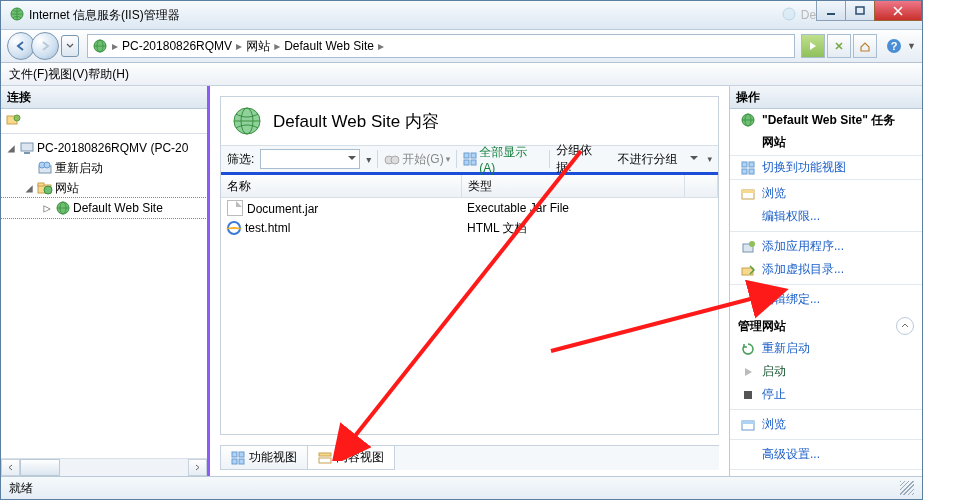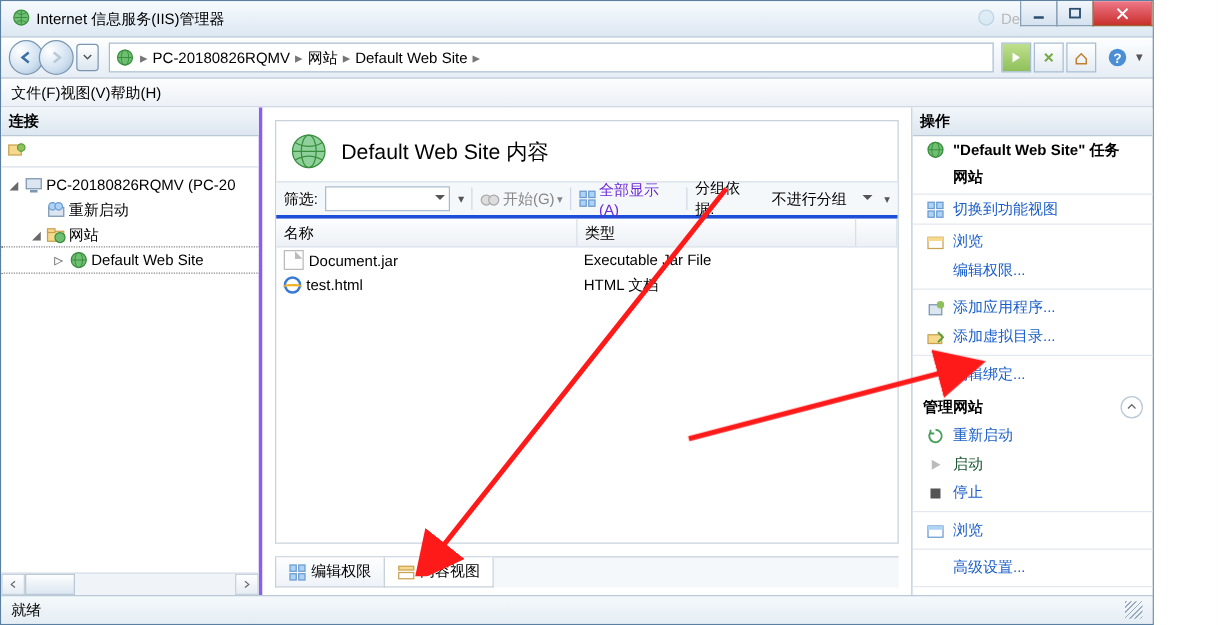--- a/index.html
+++ b/index.html
@@ -35,21 +35,21 @@
   .tree-row.sel{background:#fff;outline:1px dotted #888}
   .tw{width:12px;text-align:center;color:#6a6a6a;font-family:monospace}
   .center{flex:1;display:flex;flex-direction:column;background:#fff;min-width:0}
   .center-inner{flex:1;margin:10px;border:1px solid #c7d2dd;display:flex;flex-direction:column;min-height:0}
   .center-head{display:flex;align-items:center;gap:10px;padding:8px 10px}
   .center-head h1{font-size:17px;font-weight:normal;margin:0}
   .filterbar{height:26px;border-top:1px solid #d7e0e9;border-bottom:3px solid #1d4ed8;background:#f5f8fb;display:flex;align-items:center;padding:0 6px;gap:6px}
   .filterbar .combo{height:18px;border:1px solid #a9bdd0;background:#fff;display:inline-flex;align-items:center;padding:0 14px 0 4px;position:relative;min-width:80px}
   .filterbar .combo::after{content:"";position:absolute;right:3px;top:6px;border:4px solid transparent;border-top-color:#555}
   .filterbar .tb-btn{display:flex;align-items:center;gap:2px;color:#888}
-  .filterbar .tb-btn.enabled{color:#6d28d9}
+  .filterbar .tb-btn.enabled{color:#15803d}
   .filterbar .divider{width:1px;height:18px;background:#cfd9e3}
   .list-head{display:flex;height:22px;background:linear-gradient(#fdfdfd,#ecf1f6);border-bottom:1px solid #d7e0e9}
   .list-head .col{border-right:1px solid #d7e0e9;padding:3px 6px}
   .col-name{width:228px}
   .col-type{flex:1}
   .list-body{flex:1;overflow:auto}
   .list-row{display:flex;height:20px;align-items:center}
   .list-row .col{padding:0 6px}
   .view-tabs{height:24px;border-top:1px solid #c7d2dd;display:flex;background:#f5f8fb;margin:0 10px 6px}
   .view-tabs .vtab{display:flex;align-items:center;gap:4px;padding:0 10px;border:1px solid #c7d2dd;border-top:none;margin-right:-1px;background:linear-gradient(#fefefe,#eef3f8)}
@@ -308,21 +308,21 @@
         </div>
       </div>
       <div class="view-tabs">
         <div class="vtab">
           <svg width="14" height="14">
               <rect x="1" y="1" width="5" height="5" fill="#aed3f5" stroke="#6a9bd0"></rect>
               <rect x="8" y="1" width="5" height="5" fill="#aed3f5" stroke="#6a9bd0"></rect>
               <rect x="1" y="8" width="5" height="5" fill="#aed3f5" stroke="#6a9bd0"></rect>
               <rect x="8" y="8" width="5" height="5" fill="#aed3f5" stroke="#6a9bd0"></rect>
             </svg>
-          <span>编辑权限</span>
+          <span>功能视图</span>
         </div>
         <div class="vtab active">
           <svg width="14" height="14">
               <rect x="1" y="2" width="12" height="3" fill="#f6d98c" stroke="#c9a24f"></rect>
               <rect x="1" y="7" width="12" height="5" fill="#fff" stroke="#c9a24f"></rect>
             </svg>
           <span>内容视图</span>
         </div>
       </div>
     </div>

